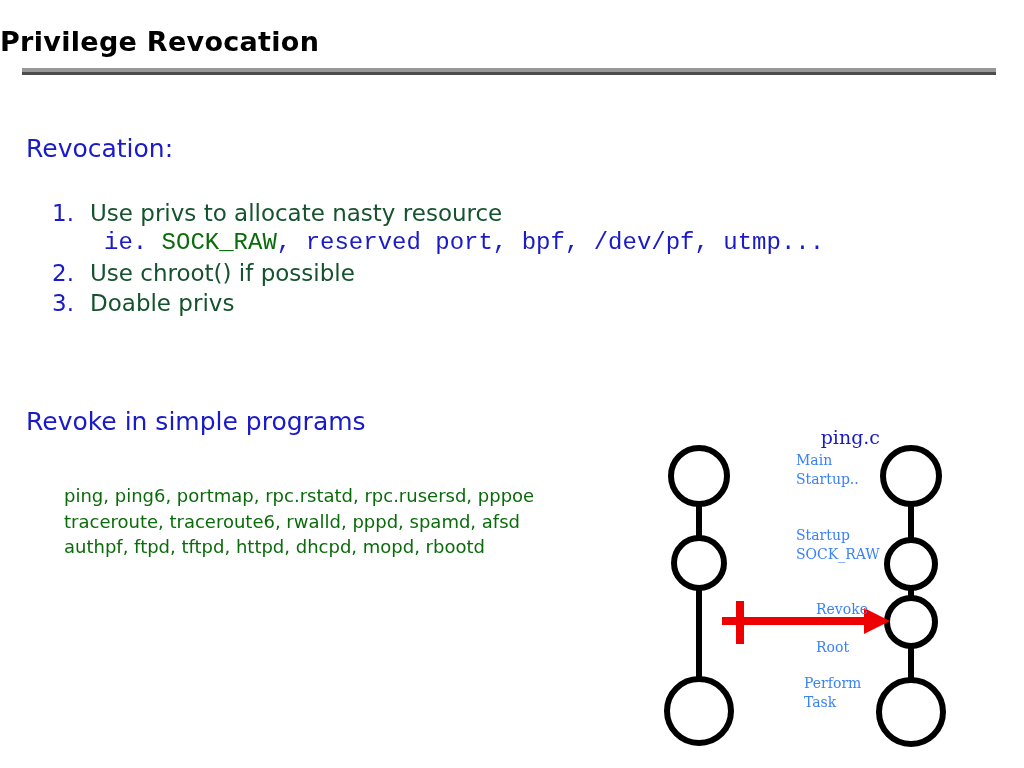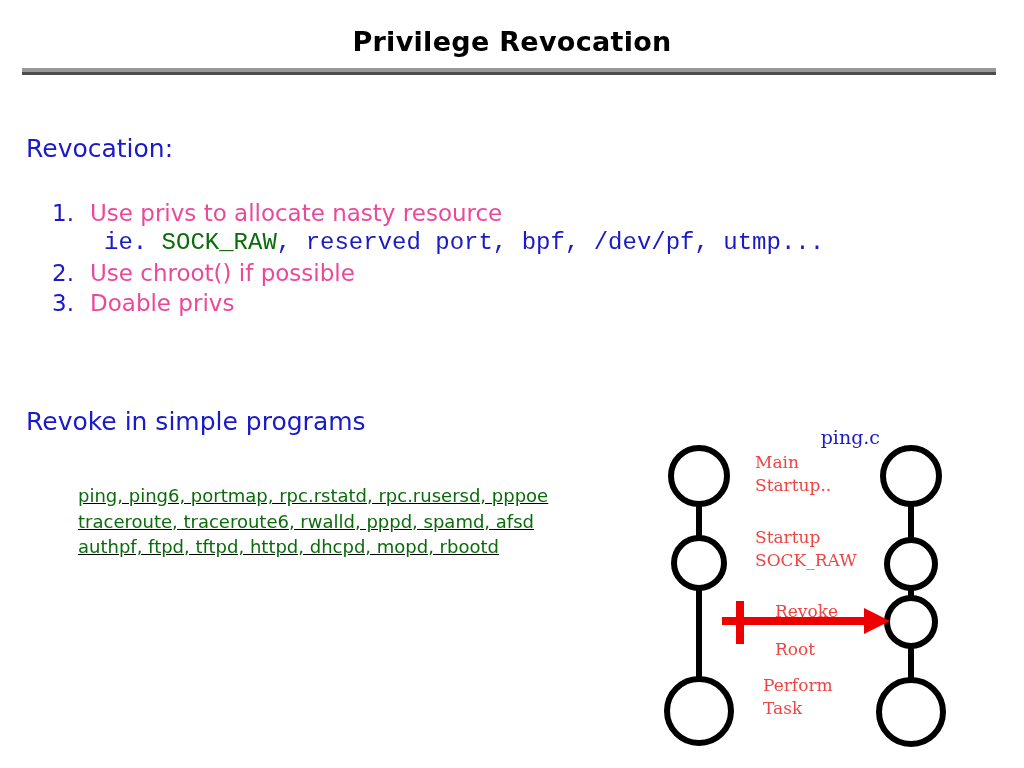--- a/index.html
+++ b/index.html
@@ -18,21 +18,21 @@
     background: #ffffff;
     overflow: hidden;
   }
 
   
   #slide-title {
     position: absolute;
     left: 0;
     top: 26px;
     width: 1024px;
-    text-align: center;
+    text-align: left;
     font-family: "DejaVu Sans", sans-serif;
     font-size: 27px;
     font-weight: bold;
     color: #000000;
     letter-spacing: 0.3px;
   }
   #title-rule {
     position: absolute;
     left: 22px;
     top: 68px;
@@ -68,37 +68,36 @@
     font-size: 23px;
     color: #1a1ac8;
     line-height: 1.28;
     white-space: nowrap;
   }
   .list-num {
     width: 38px;
     flex: 0 0 38px;
     color: #1a1ac8;
   }
-  .list-text { color: #ec4899; }
+  .list-text { color: #14532d; }
   .subline {
     font-family: Liberation Mono, monospace;
     font-size: 24px;
     color: #1a1ac8;
     line-height: 1.28;
     padding-left: 52px;
     white-space: nowrap;
   }
   .green-kw { color: #0a6b0a; }
 
   #program-list {
     position: absolute;
-    left: 78px;
+    left: 64px;
     top: 483px;
     width: 620px;
-    text-decoration: underline;
   }
   .program-line {
     font-family: "DejaVu Sans", sans-serif;
     font-size: 18px;
     color: #0a6b0a;
     line-height: 1.42;
     white-space: nowrap;
   }
 
   
@@ -116,24 +115,25 @@
     top: 8px;
     width: 120px;
     text-align: right;
     font-family: "DejaVu Serif", serif;
     font-size: 19px;
     color: #1a1ac8;
   }
   .diagram-label {
     position: absolute;
     font-family: "DejaVu Serif", serif;
-    font-size: 17px;
-    color: #ef4444;
+    font-size: 14px;
+    color: #3b82f6;
     white-space: nowrap;
     line-height: 1.35;
+    margin-left: 41px;
   }
   #label-main      { left: 105px; top: 33px; }
   #label-allocate  { left: 105px; top: 108px; }
   #label-revoke    { left: 125px; top: 182px; text-align: center; }
   #label-root      { left: 125px; top: 220px; }
   #label-perform   { left: 113px; top: 256px; }
 </style>
 </head>
 <body>
 

